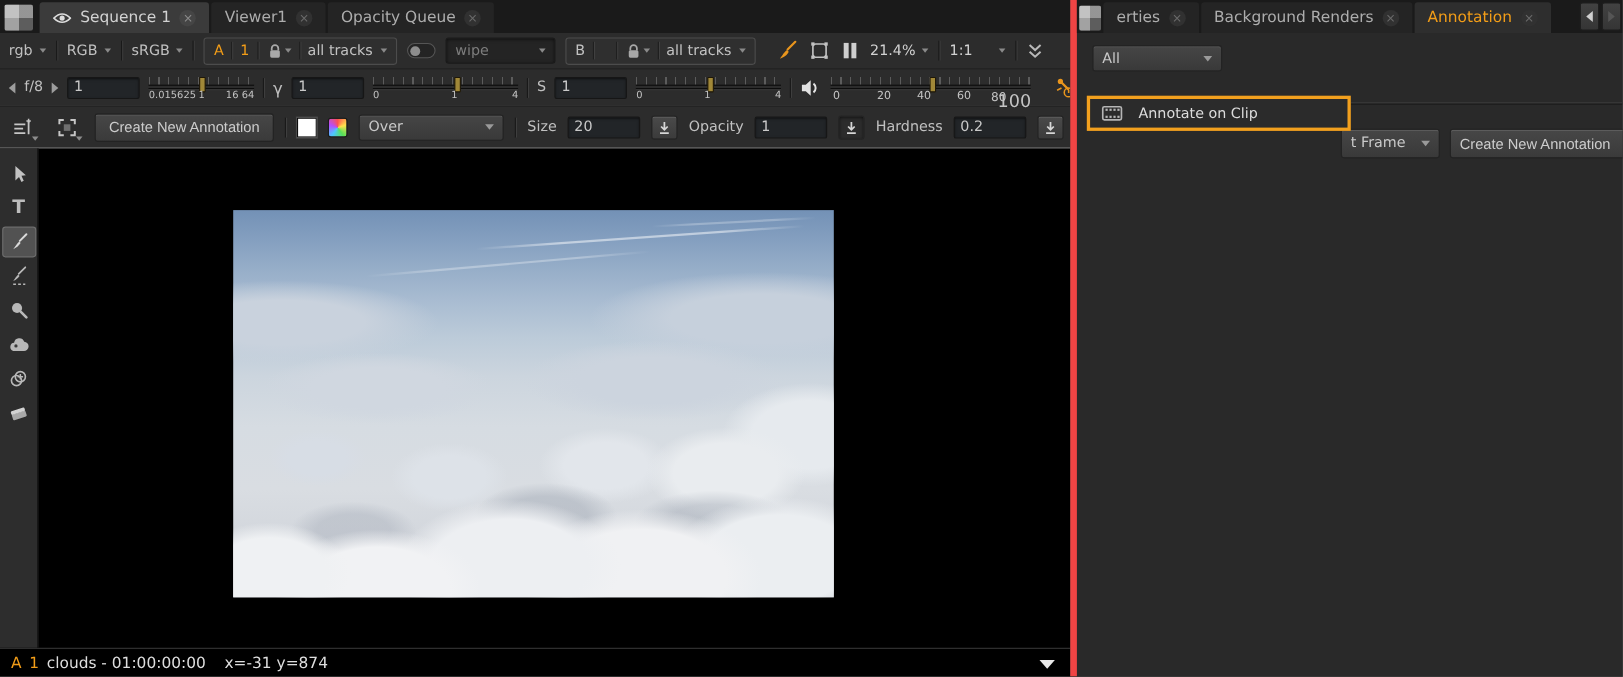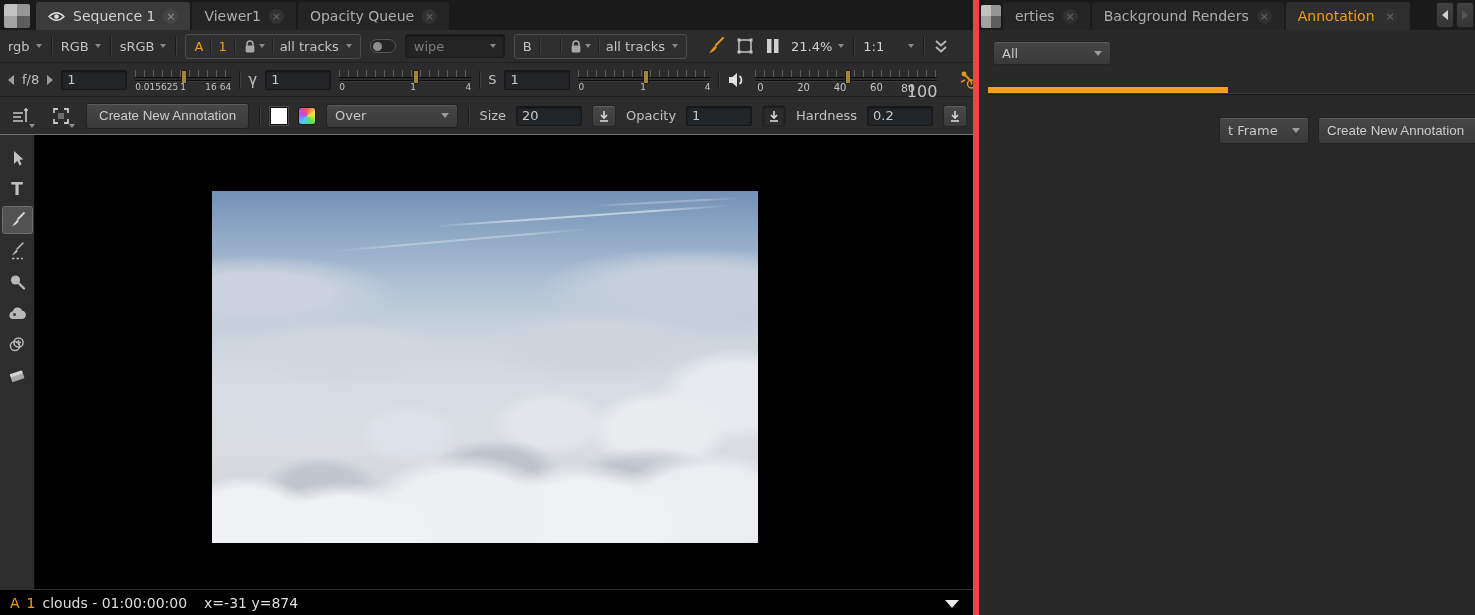--- a/index.html
+++ b/index.html
@@ -483,16 +483,30 @@
       </div>
       <div class="rp-divider"></div>
 
       <div class="dropdown frame-dd">
         <span>t Frame</span>
         <span class="arrow-down"></span>
       </div>
       <button class="btn rp-create-btn">Create New Annotation</button>
 
       <div class="popup-menu">
+        <div class="menu-item">
+          <svg width="20" height="18" viewBox="0 0 20 18">
+            <rect x="1.5" y="3" width="17" height="12" rx="1.5" fill="none" stroke="#b5b5b5" stroke-width="1.5"></rect>
+            <rect x="4" y="4.8" width="2" height="2" fill="#b5b5b5"></rect>
+              <rect x="7.6" y="4.8" width="2" height="2" fill="#b5b5b5"></rect>
+            <rect x="11.2" y="4.8" width="2" height="2" fill="#b5b5b5"></rect>
+              <rect x="14.8" y="4.8" width="2" height="2" fill="#b5b5b5"></rect>
+            <rect x="4" y="11.2" width="2" height="2" fill="#b5b5b5"></rect>
+              <rect x="7.6" y="11.2" width="2" height="2" fill="#b5b5b5"></rect>
+            <rect x="11.2" y="11.2" width="2" height="2" fill="#b5b5b5"></rect>
+              <rect x="14.8" y="11.2" width="2" height="2" fill="#b5b5b5"></rect>
+          </svg>
+          <span>Annotate on Clip</span>
+        </div>
       </div>
     </div>
   </div>
 </div>
 
 </body></html>

